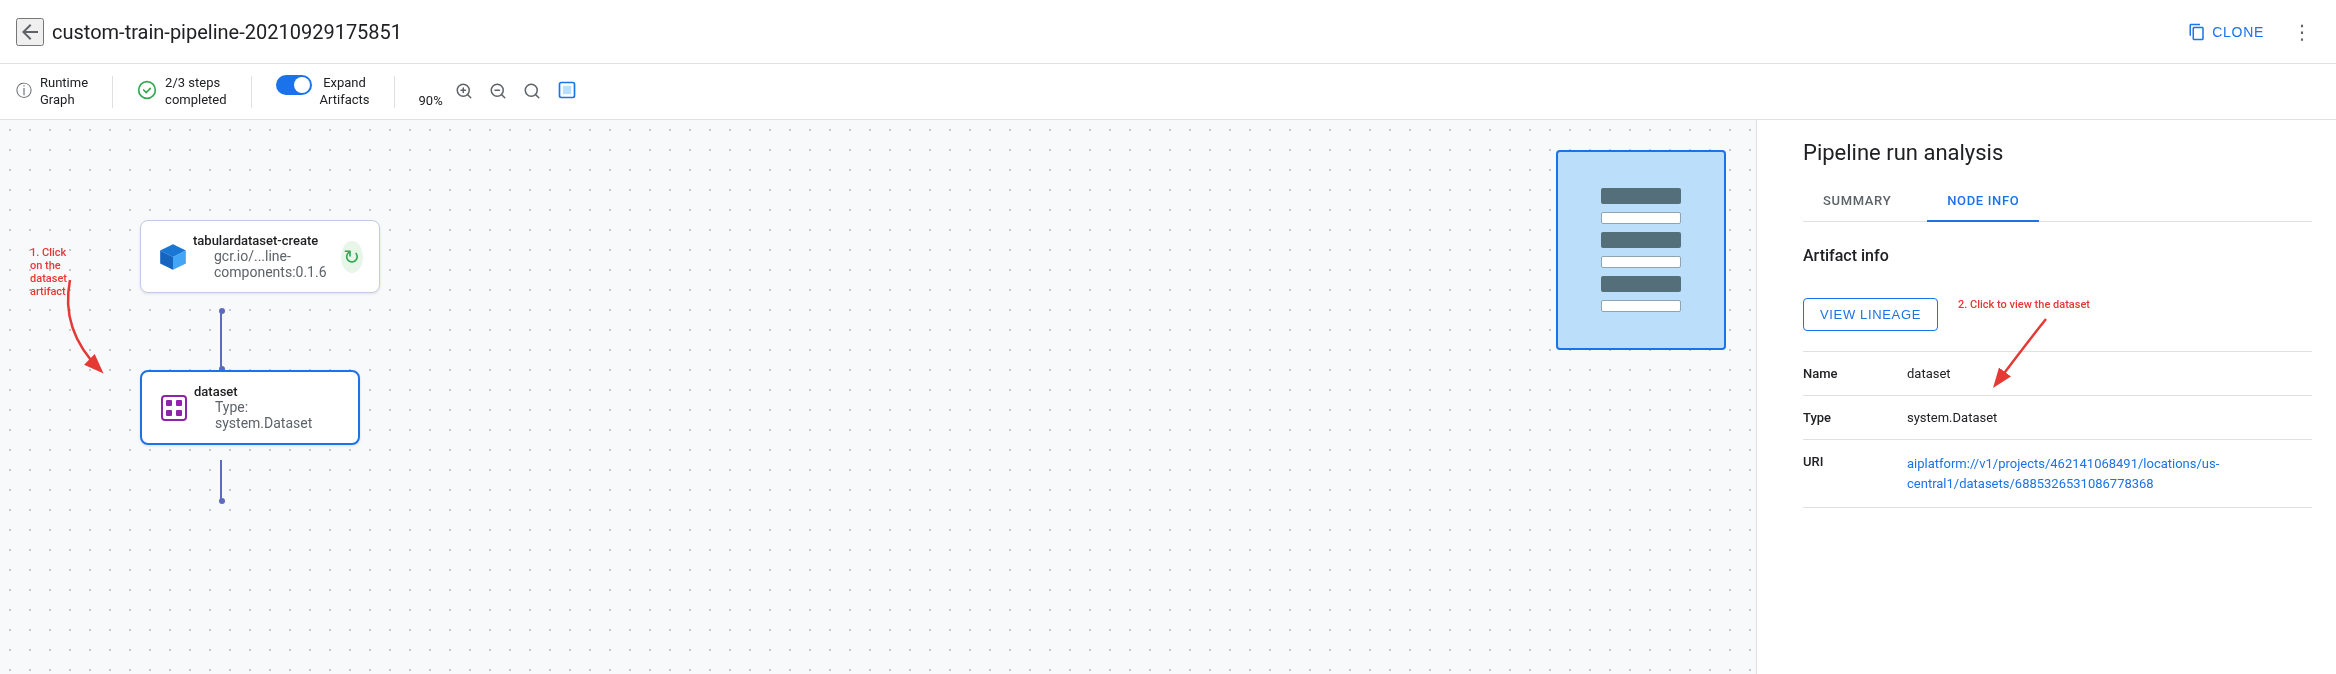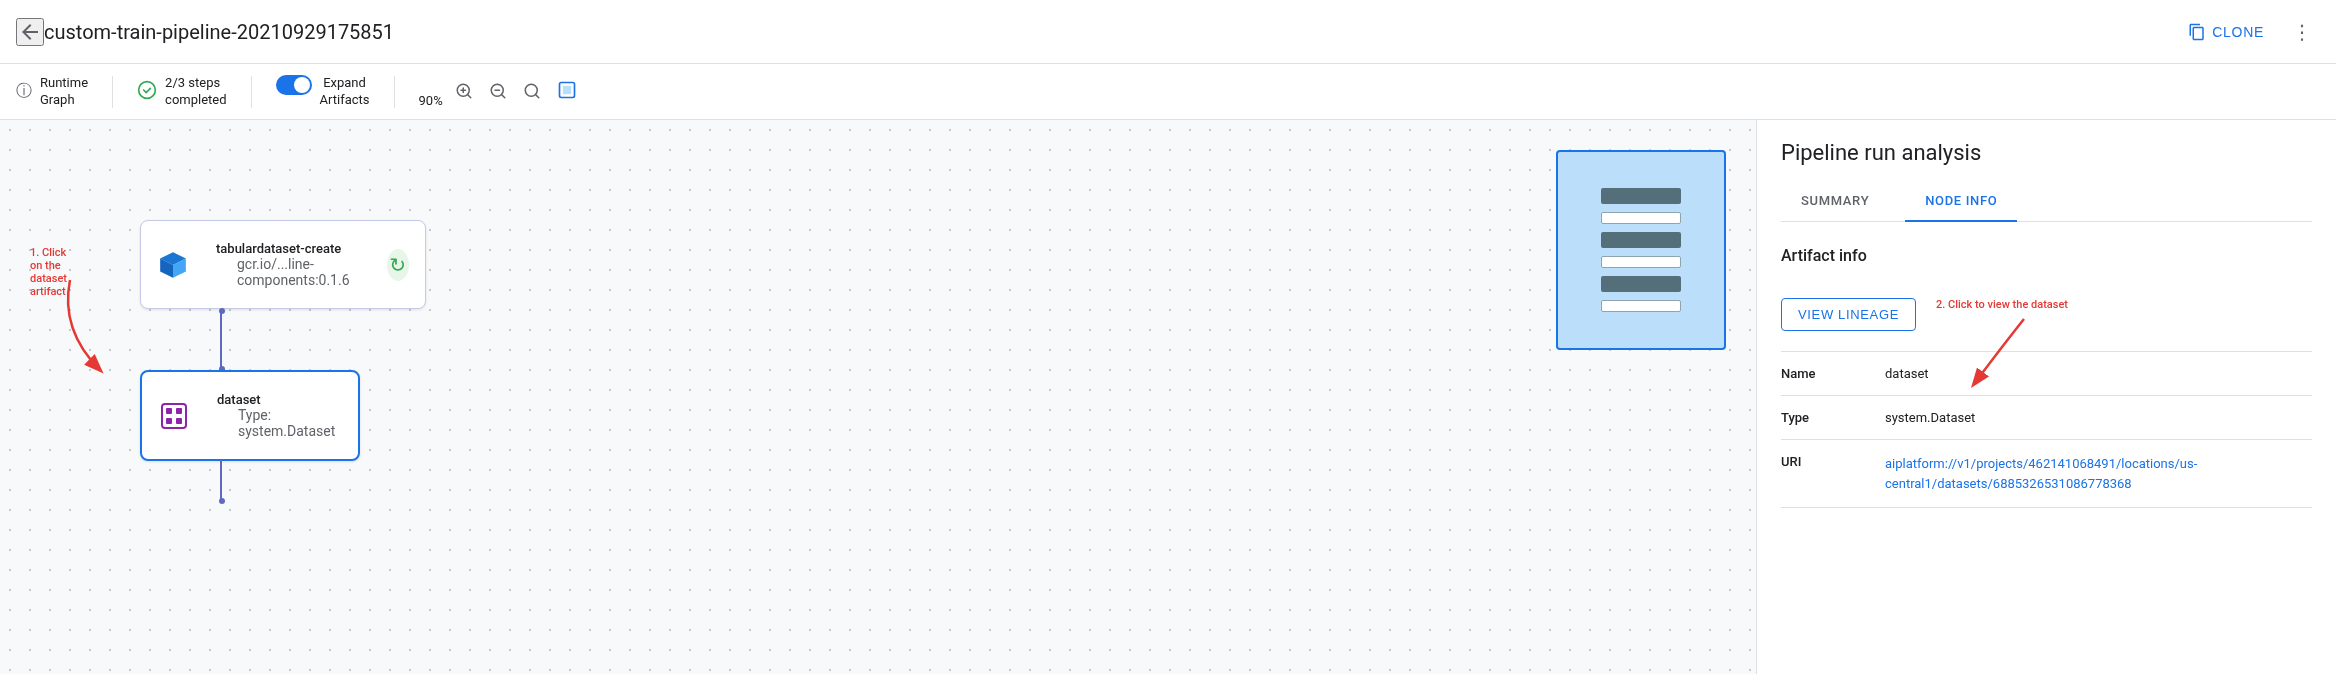--- a/index.html
+++ b/index.html
@@ -3,21 +3,21 @@
   <meta charset="utf-8">
   <style>
     * { box-sizing: border-box; margin: 0; padding: 0; }
     body { font-family: 'Roboto', Arial, sans-serif; background: #fff; display: flex; flex-direction: column; height: 674px; overflow: hidden; }
 
     
     .header {
       display: flex; align-items: center; padding: 0 16px; height: 64px;
       border-bottom: 1px solid #e0e0e0; background: #fff; flex-shrink: 0;
     }
-    .header-left { display: flex; align-items: center; gap: 0; flex: 1; }
+    .header-left { display: flex; align-items: center; gap: 8px; flex: 1; }
     .back-btn { color: #5f6368; cursor: pointer; display: flex; align-items: center; }
     .page-title { font-size: 20px; color: #202124; font-weight: 400; }
     .header-actions { display: flex; align-items: center; gap: 8px; }
     .clone-btn {
       display: flex; align-items: center; gap: 6px; color: #1a73e8;
       font-size: 14px; font-weight: 500; cursor: pointer; padding: 8px 12px;
       border: none; background: none; letter-spacing: 0.05em;
     }
     .more-btn { color: #5f6368; cursor: pointer; font-size: 20px; padding: 8px; border: none; background: none; }
 
@@ -51,21 +51,21 @@
     
     .pipeline-area { position: absolute; top: 20px; left: 60px; }
 
     .annotation-1 {
       position: absolute; top: 140px; left: -40px; color: #e53935;
       font-size: 11px; font-weight: 500; cursor: pointer;
     }
 
     .node {
       background: #fff; border: 1.5px solid #c5cae9; border-radius: 8px;
-      padding: 20px 16px; display: flex; align-items: center; gap: 27px;
+      padding: 12px 16px; display: flex; align-items: center; gap: 4px;
       position: absolute; box-shadow: 0 1px 3px rgba(0,0,0,0.1);
       min-width: 220px;
     }
     .node-title { font-size: 13px; font-weight: 500; color: #202124; }
     .node-sub { font-size: 14px; color: #5f6368; margin-left: 21px; }
     .node-icon { width: 32px; height: 32px; display: flex; align-items: center; justify-content: center; }
 
     .node-tabulardataset { top: 80px; left: 80px; }
     .node-dataset {
       top: 230px; left: 80px; border-color: #1a73e8; border-width: 2px;
@@ -104,21 +104,21 @@
       position: absolute; top: 30px; right: 30px;
       width: 170px; height: 200px; background: #bbdefb; border: 2px solid #1a73e8;
       border-radius: 4px; display: flex; flex-direction: column;
       align-items: center; justify-content: center; gap: 8px; padding: 16px;
     }
     .mini-bar { border-radius: 2px; }
 
     
     .right-panel {
       width: 580px; flex-shrink: 0; border-left: 1px solid #e0e0e0;
-      display: flex; flex-direction: column; background: #fff;
+      display: flex; flex-direction: column; background: #fff; padding-left: 22px;
     }
     .right-panel-header { padding: 20px 24px 0; }
     .right-panel-title { font-size: 22px; font-weight: 400; color: #202124; margin-bottom: 16px; }
     .tabs { display: flex; gap: 16px; border-bottom: 1px solid #e0e0e0; }
     .tab {
       padding: 12px 20px; font-size: 13px; font-weight: 500; cursor: pointer;
       letter-spacing: 0.05em; color: #5f6368; border-bottom: 2px solid transparent;
       margin-bottom: -1px;
     }
     .tab.active { color: #1a73e8; border-bottom: 2px solid #1a73e8; }

